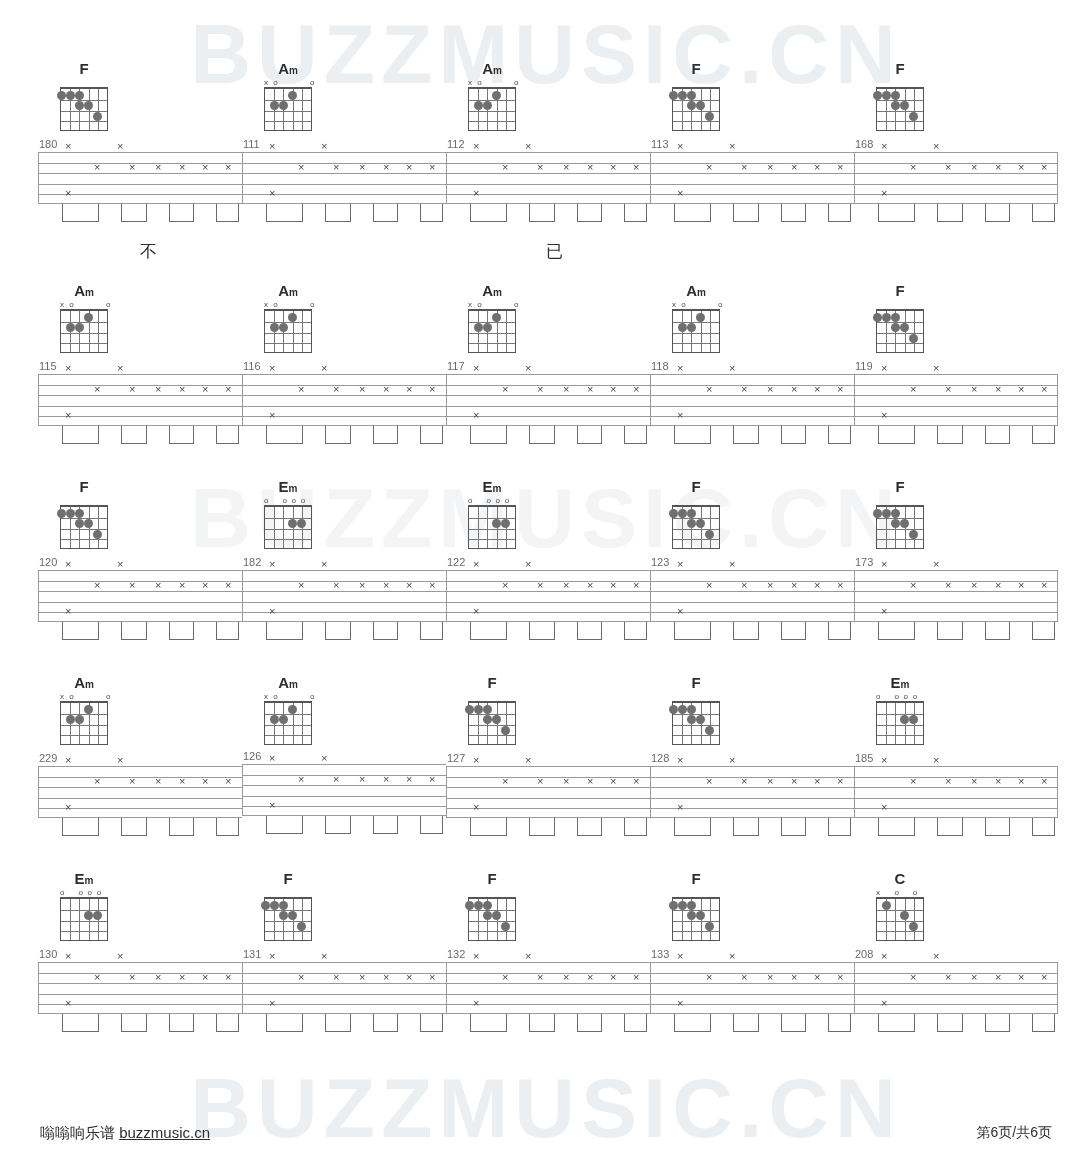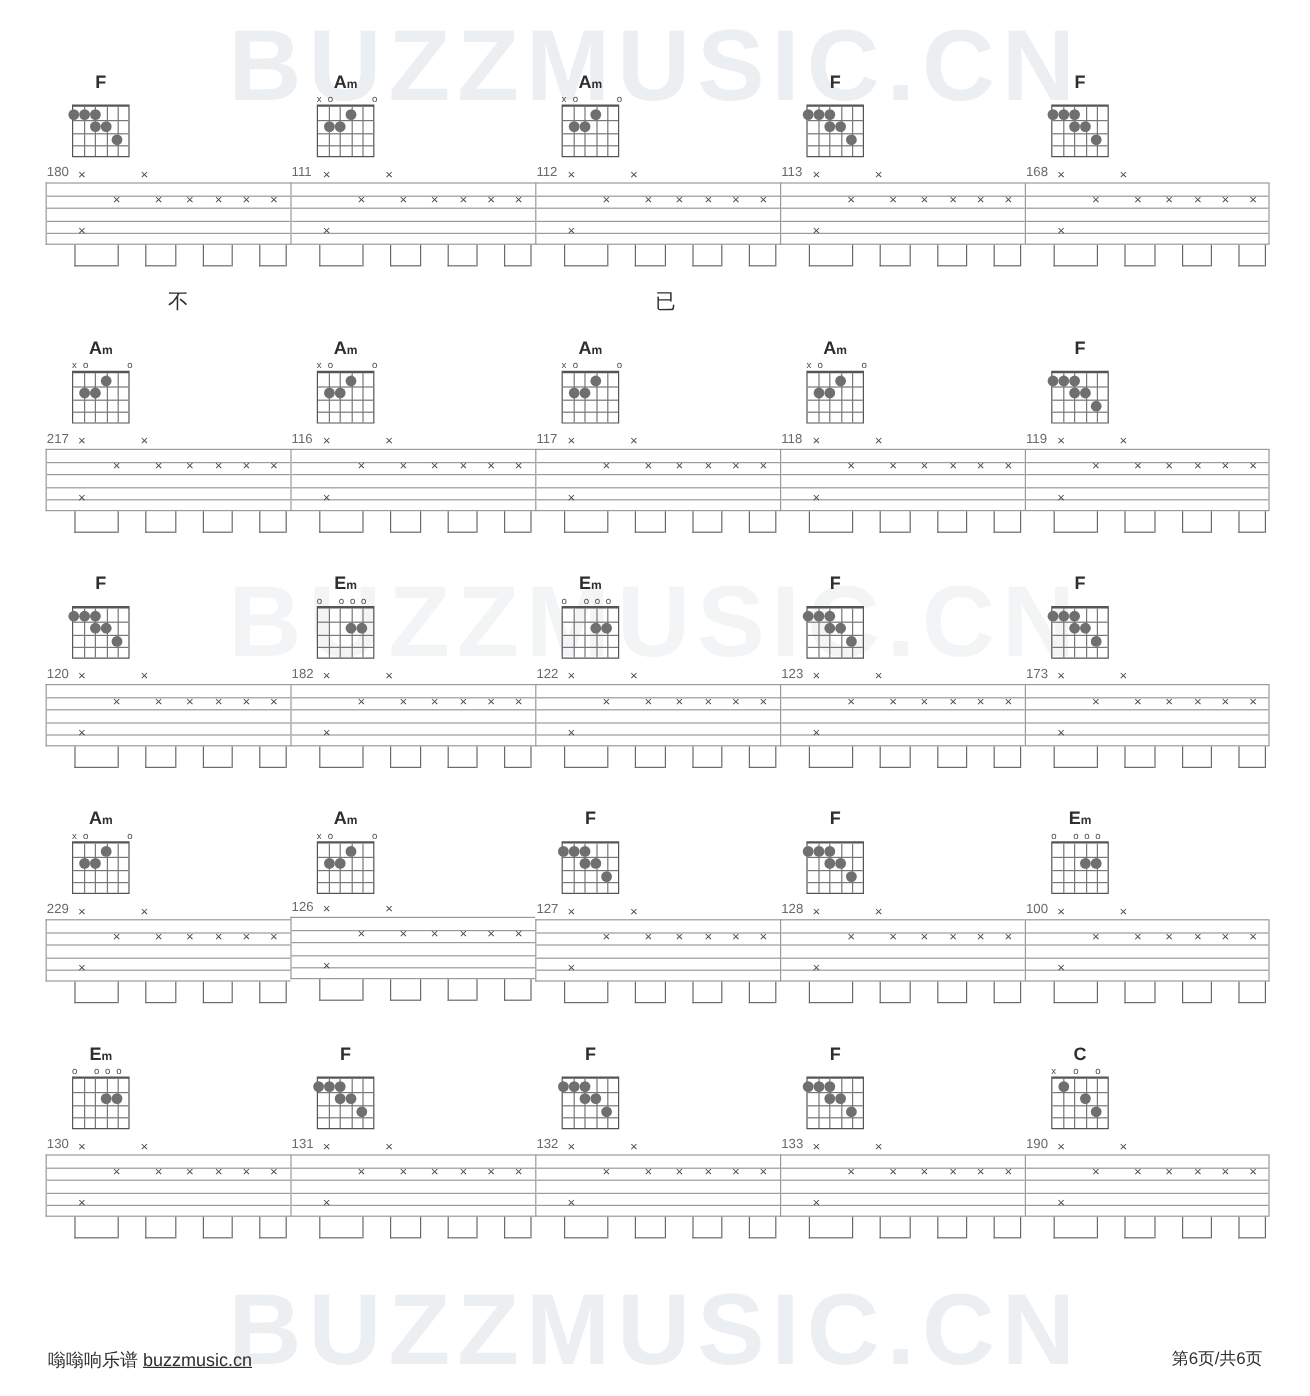--- a/index.html
+++ b/index.html
@@ -350,21 +350,21 @@
           <div class="v" style="left: 36.8px;"></div>
           <div class="h" style="top: 10.8px;"></div>
           <div class="h" style="top: 21.6px;"></div>
           <div class="h" style="top: 32.4px;"></div>
           <div class="dot" style="left: 4.7px; top: 12.3px;"></div>
           <div class="dot" style="left: 13.9px; top: 12.3px;"></div>
           <div class="dot" style="left: 23.1px; top: 1.5px;"></div>
         </div>
       </div>
       <div class="staffwrap" style="left: 0px; top: 92px; width: 204px;">
-        <div class="barnum">217</div>
+        <div class="barnum">115</div>
         <div class="staff">
           <div class="line" style="top: 10.2px;"></div>
           <div class="line" style="top: 20.4px;"></div>
           <div class="line" style="top: 30.6px;"></div>
           <div class="line" style="top: 40.8px;"></div>
           <div class="xmark" style="left: 26px; top: -12px;">×</div>
           <div class="xmark" style="left: 26px; top: 35px;">×</div>
           <div class="xmark" style="left: 55px; top: 9px;">×</div>
           <div class="xmark" style="left: 78px; top: -12px;">×</div>
           <div class="xmark" style="left: 90px; top: 9px;">×</div>
@@ -1076,21 +1076,21 @@
           <div class="v" style="left: 27.6px;"></div>
           <div class="v" style="left: 36.8px;"></div>
           <div class="h" style="top: 10.8px;"></div>
           <div class="h" style="top: 21.6px;"></div>
           <div class="h" style="top: 32.4px;"></div>
           <div class="dot" style="left: 23.1px; top: 12.3px;"></div>
           <div class="dot" style="left: 32.3px; top: 12.3px;"></div>
         </div>
       </div>
       <div class="staffwrap" style="left: 816px; top: 92px; width: 204px;">
-        <div class="barnum">100</div>
+        <div class="barnum">185</div>
         <div class="staff" style="border-right: 1px solid rgb(154, 154, 154);">
           <div class="line" style="top: 10.2px;"></div>
           <div class="line" style="top: 20.4px;"></div>
           <div class="line" style="top: 30.6px;"></div>
           <div class="line" style="top: 40.8px;"></div>
           <div class="xmark" style="left: 26px; top: -12px;">×</div>
           <div class="xmark" style="left: 26px; top: 35px;">×</div>
           <div class="xmark" style="left: 55px; top: 9px;">×</div>
           <div class="xmark" style="left: 78px; top: -12px;">×</div>
           <div class="xmark" style="left: 90px; top: 9px;">×</div>
@@ -1335,21 +1335,21 @@
           <div class="v" style="left: 36.8px;"></div>
           <div class="h" style="top: 10.8px;"></div>
           <div class="h" style="top: 21.6px;"></div>
           <div class="h" style="top: 32.4px;"></div>
           <div class="dot" style="left: 4.7px; top: 1.5px;"></div>
           <div class="dot" style="left: 23.1px; top: 12.3px;"></div>
           <div class="dot" style="left: 32.3px; top: 23.1px;"></div>
         </div>
       </div>
       <div class="staffwrap" style="left: 816px; top: 92px; width: 204px;">
-        <div class="barnum">190</div>
+        <div class="barnum">208</div>
         <div class="staff" style="border-right: 1px solid rgb(154, 154, 154);">
           <div class="line" style="top: 10.2px;"></div>
           <div class="line" style="top: 20.4px;"></div>
           <div class="line" style="top: 30.6px;"></div>
           <div class="line" style="top: 40.8px;"></div>
           <div class="xmark" style="left: 26px; top: -12px;">×</div>
           <div class="xmark" style="left: 26px; top: 35px;">×</div>
           <div class="xmark" style="left: 55px; top: 9px;">×</div>
           <div class="xmark" style="left: 78px; top: -12px;">×</div>
           <div class="xmark" style="left: 90px; top: 9px;">×</div>

